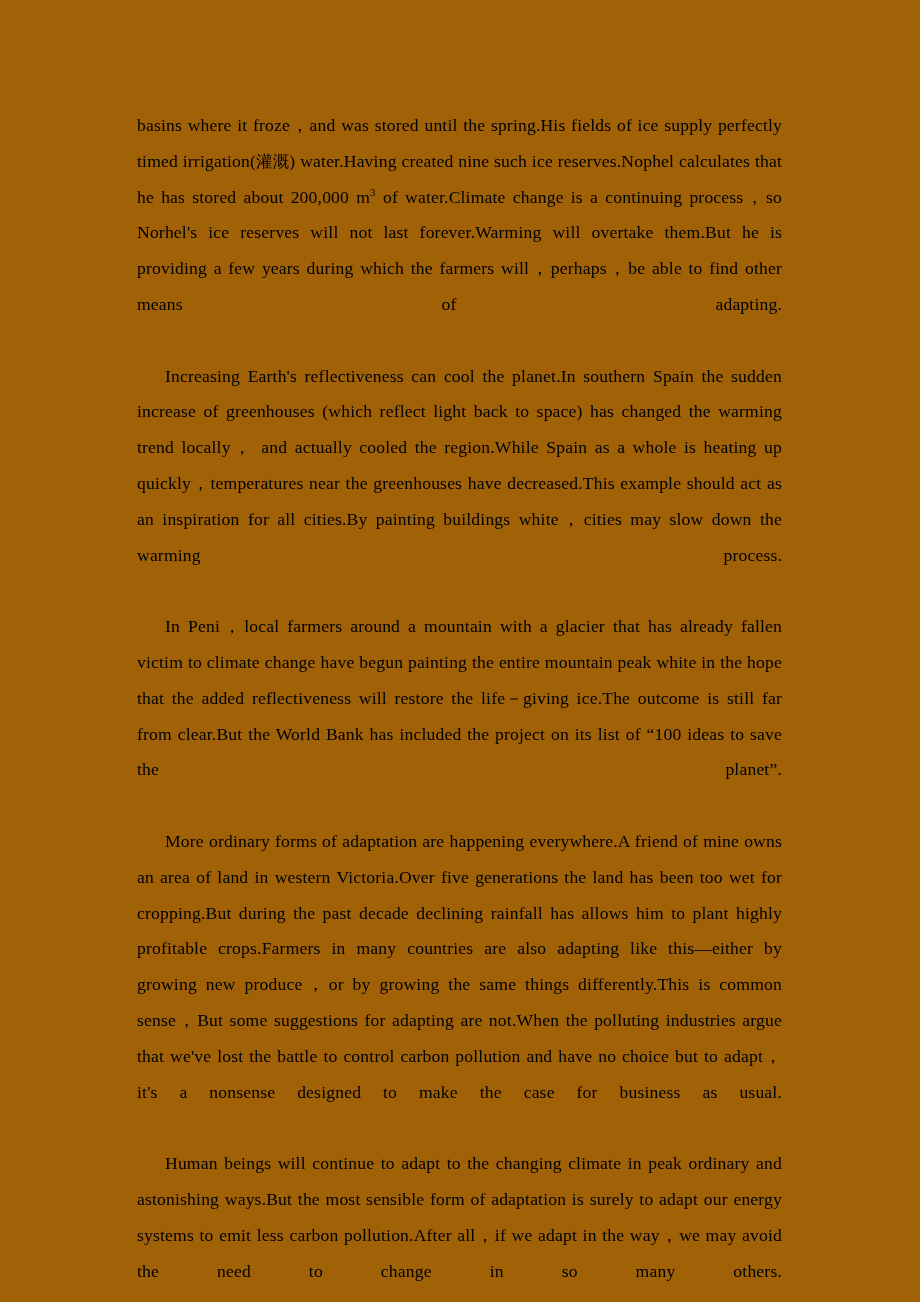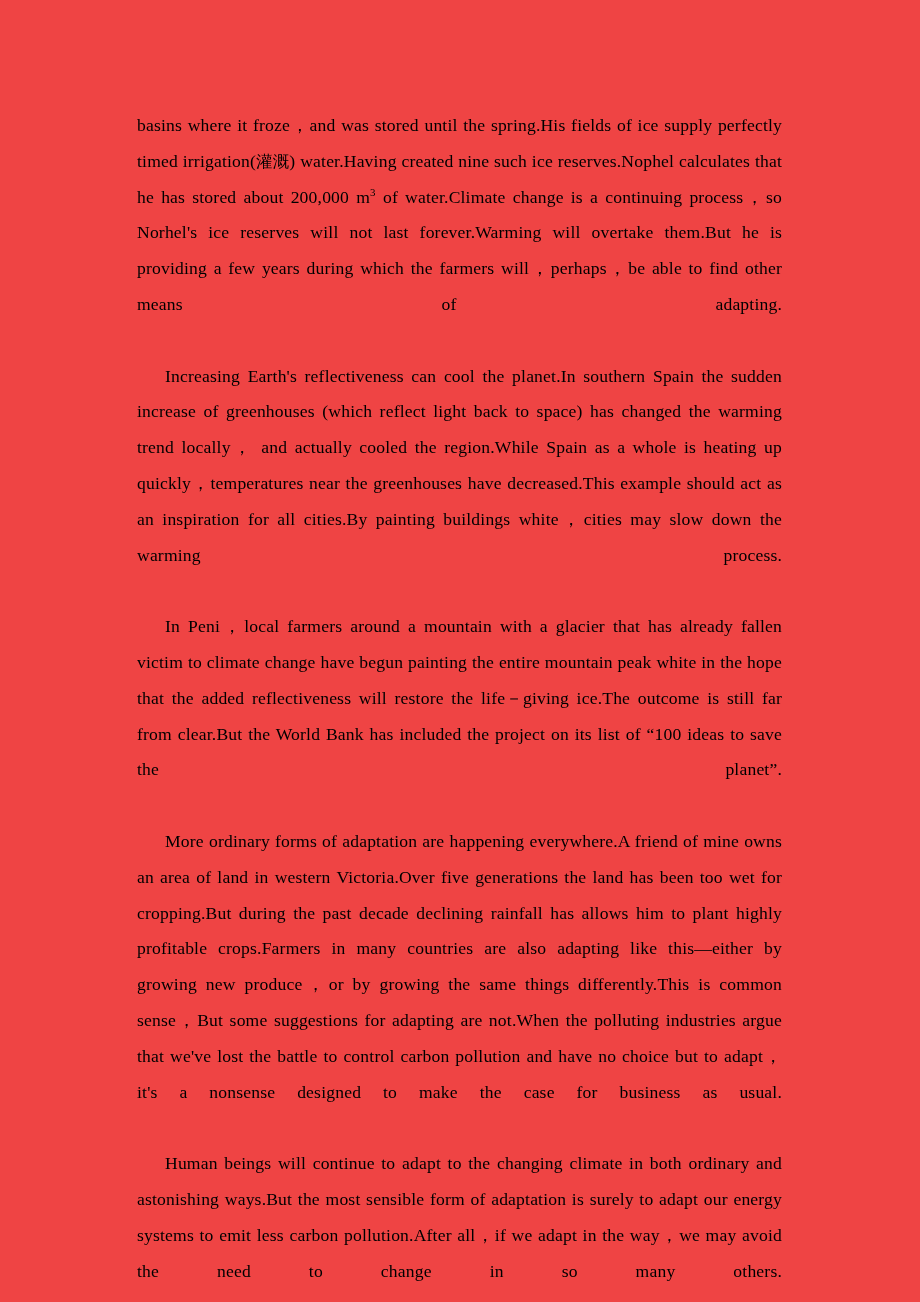--- a/index.html
+++ b/index.html
@@ -11,21 +11,21 @@
     width: 920px;
     height: 1302px;
     font-family: "Liberation Serif", "DejaVu Serif", serif;
     color: #000000;
     -webkit-font-smoothing: antialiased;
   }
   .page {
     position: relative;
     width: 920px;
     height: 1302px;
-    background: #ef4444;
+    background: #a16207;
     overflow: hidden;
   }
   .text-column {
     position: absolute;
     left: 137px;
     top: 108px;
     width: 645px;
   }
   p.para {
     margin: 0;
@@ -61,15 +61,15 @@
 </style>
 </head>
 <body style="background: rgb(255, 255, 255); color: rgb(0, 0, 0);">
 
 <div class="page">
   <div class="text-column">
     <p class="para no-indent"><span>basins where it froze，and was stored until the spring.His fields of ice supply perfectly timed irrigation(</span><span class="cjk">灌溉</span><span>) water.Having created nine such ice reserves.Nophel calculates that he has stored about 200,000 m</span><sup class="exp">3</sup><span> of water.Climate change is a continuing process，so Norhel's ice reserves will not last forever.Warming will overtake them.But he is providing a few years during which the farmers will，perhaps，be able to find other means of adapting.</span></p>
     <p class="para"><span>Increasing Earth's reflectiveness can cool the planet.In southern Spain the sudden increase of greenhouses (which reflect light back to space) has changed the warming trend locally， and actually cooled the region.While Spain as a whole is heating up quickly，temperatures near the greenhouses have decreased.This example should act as an inspiration for all cities.By painting buildings white，cities may slow down the warming process.</span></p>
     <p class="para"><span>In Peni，local farmers around a mountain with a glacier that has already fallen victim to climate change have begun painting the entire mountain peak white in the hope that the added reflectiveness will restore the life－giving ice.The outcome is still far from clear.But the World Bank has included the project on its list of “100 ideas to save the planet”.</span></p>
     <p class="para"><span>More ordinary forms of adaptation are happening everywhere.A friend of mine owns an area of land in western Victoria.Over five generations the land has been too wet for cropping.But during the past decade declining rainfall has allows him to plant highly profitable crops.Farmers in many countries are also adapting like this—either by growing new produce，or by growing the same things differently.This is common sense，But some suggestions for adapting are not.When the polluting industries argue that we've lost the battle to control carbon pollution and have no choice but to adapt，it's a nonsense designed to make the case for business as usual.</span></p>
-    <p class="para"><span>Human beings will continue to adapt to the changing climate in both ordinary and astonishing ways.But the most sensible form of adaptation is surely to adapt our energy systems to emit less carbon pollution.After all，if we adapt in the way，we may avoid the need to change in so many others.</span></p>
+    <p class="para"><span>Human beings will continue to adapt to the changing climate in peak ordinary and astonishing ways.But the most sensible form of adaptation is surely to adapt our energy systems to emit less carbon pollution.After all，if we adapt in the way，we may avoid the need to change in so many others.</span></p>
   </div>
 </div>
 
 </body></html>

